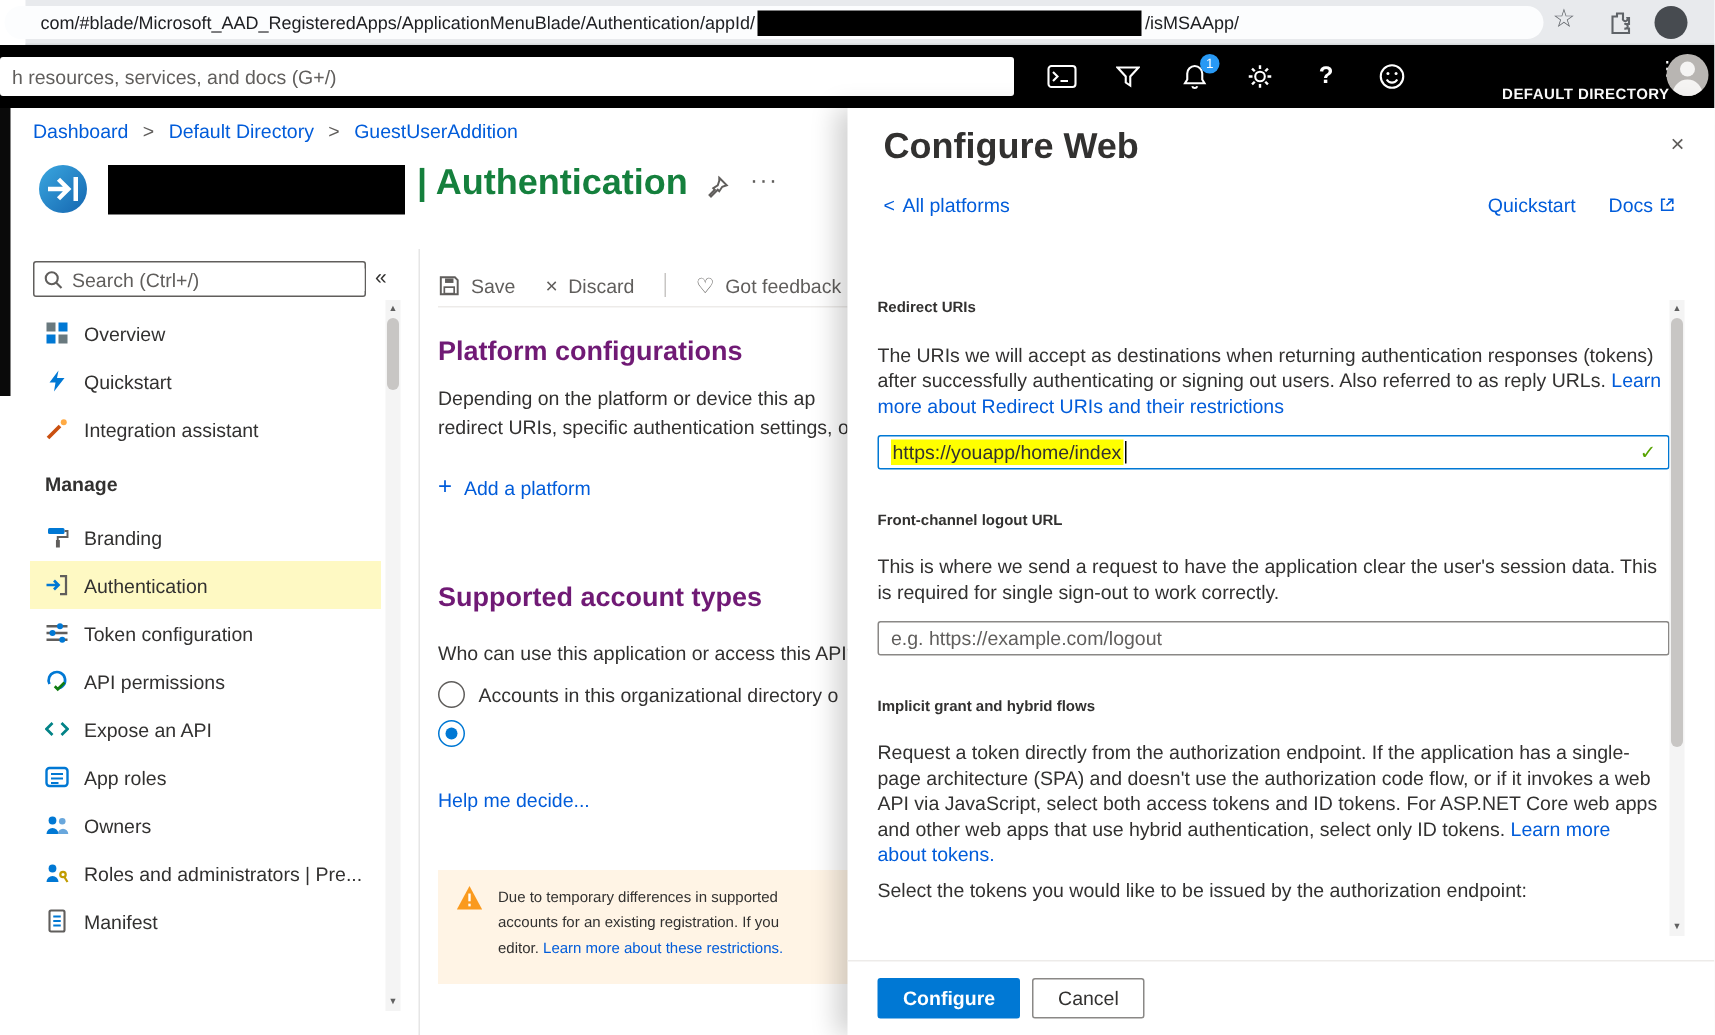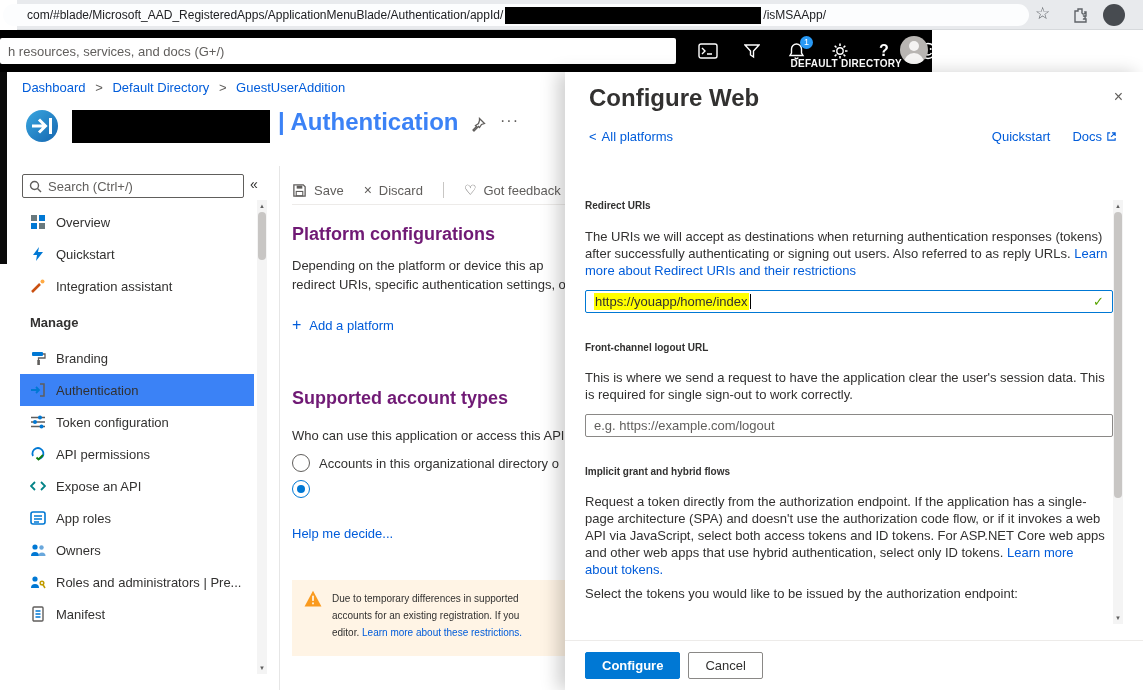--- a/index.html
+++ b/index.html
@@ -7,61 +7,61 @@
   body { position:relative; background:#fff; font-family:"Liberation Sans","DejaVu Sans",sans-serif; color:#323130; font-size:13px; }
   .abs { position:absolute; }
 
   
   #browser-bar { left:0; top:0; width:1143px; height:30px; background:#e8eaed; border-bottom:1px solid #d6d9dc;margin-left:17px; }
   .url-pill { position:absolute; left:-14px; top:4px; width:1026px; height:22px; background:#fcfdfe; border-radius:11px; display:flex; align-items:center; padding-left:24px; font-size:12px; color:#202124; white-space:nowrap; overflow:hidden; }
   .redact-inline { display:inline-block; width:256px; height:17px; background:#000; margin:0 2px; flex:none; }
   .chrome-ic { position:absolute; color:#5f6368; cursor:default; }
 
   
-  #azure-header { left:0; top:30px; width:932px; height:42px; background:#000; }
+  #azure-header { left:0; top:30px; width:1143px; height:42px; background:#000; }
   #global-search { position:absolute; left:0; top:8px; width:676px; height:26px; background:#fff; border:none; border-radius:2px; padding-left:8px; font-size:13px; color:#1b1b1b; font-family:inherit; }
   #global-search::placeholder { color:#605e5c; }
   .hdr-icons { position:absolute; left:698px; top:0; height:42px; display:flex; align-items:center; gap:24px; }
   .hdr-ic { position:relative; display:flex; align-items:center; justify-content:center; width:20px; height:20px; color:#fff; }
   .badge { position:absolute; top:-5px; right:-7px; min-width:13px; height:13px; border-radius:7px; background:#2899f5; color:#fff; font-size:9px; line-height:13px; text-align:center; padding:0 2px; }
   .dir-label { position:absolute; right:30px; bottom:3px; color:#fff; font-size:10px; font-weight:bold; letter-spacing:.3px; }
   .hdr-more { position:absolute; left:1105px; top:8px; color:#fff; font-size:13px; }
   .hdr-avatar { position:absolute; right:4px; top:6px; width:28px; height:28px; border-radius:50%; background:#b8b5b2; overflow:hidden; }
   .hdr-avatar .head { position:absolute; left:9px; top:5px; width:10px; height:10px; border-radius:50%; background:#f5f4f3; }
   .hdr-avatar .bust { position:absolute; left:4px; top:17px; width:20px; height:12px; border-radius:10px 10px 0 0; background:#f5f4f3; }
 
   
   #redacted-strip { left:0; top:72px; width:7px; height:192px; background:#0a0a0a; }
   .link { color:#015cda; cursor:pointer; text-decoration:none; }
   #breadcrumb { left:22px; top:80px; font-size:13px; white-space:nowrap; }
   #breadcrumb .sep { color:#605e5c; margin:0 6px; }
 
   #app-icon { left:24px; top:108px; }
   #title-redact { left:72px; top:110px; width:198px; height:33px; background:#000; }
-  #page-title { left:278px; top:108px; font-size:24px; font-weight:600; color:#3b82f6; white-space:nowrap; }
+  #page-title { left:278px; top:108px; font-size:24px; font-weight:600; color:#15803d; white-space:nowrap; }
   #pin-icon { left:470px; top:117px; }
   #blade-more { left:500px; top:112px; font-size:16px; color:#605e5c; letter-spacing:1px; }
 
   
   .side-search { left:22px; top:174px; width:222px; height:24px; border:1px solid #605e5c; border-radius:2px; background:#fff; display:flex; align-items:center; }
   .side-search input { border:none; outline:none; flex:1; font-size:13px; font-family:inherit; color:#323130; min-width:0; }
   .side-search input::placeholder { color:#605e5c; }
   #collapse-btn { left:250px; top:176px; font-size:14px; color:#323130; cursor:pointer; }
   .vdivider { left:279px; top:166px; width:1px; height:524px; background:#e6e6e6; }
 
   .scrollbar-v { background:#f4f4f4; }
   .scroll-arrow { width:100%; text-align:center; font-size:6px; color:#606060; line-height:12px; }
   .scroll-thumb { position:absolute; left:1px; width:8px; background:#c8c6c4; border-radius:4px; }
   #side-scroll { left:257px; top:200px; width:10px; height:474px; }
   #side-scroll .scroll-thumb { top:12px; height:48px; }
   #side-scroll .down { position:absolute; bottom:0; }
 
   #side-menu { left:20px; top:206px; width:234px; }
   .menu-item { height:32px; display:flex; align-items:center; gap:10px; padding-left:10px; font-size:13px; color:#323130; cursor:pointer; white-space:nowrap; overflow:hidden; }
-  .menu-item.selected { background:#3b82f6; }
+  .menu-item.selected { background:#fef9c3; }
   .menu-item svg { flex:none; }
   .menu-section { height:40px; display:flex; align-items:center; padding-left:10px; font-weight:bold; font-size:13px; }
 
   
   #toolbar { left:292px; top:176px; height:28px; display:flex; align-items:center; gap:20px; color:#605e5c; white-space:nowrap; }
   .tb-btn { display:flex; align-items:center; gap:7px; cursor:pointer; }
   .tb-div { width:1px; height:16px; background:#c8c6c4; }
   #toolbar-underline { left:292px; top:204px; width:273px; height:1px; background:#edebe9; }
 
   .h-main { font-size:18px; font-weight:600; color:#701a75; white-space:nowrap; }

